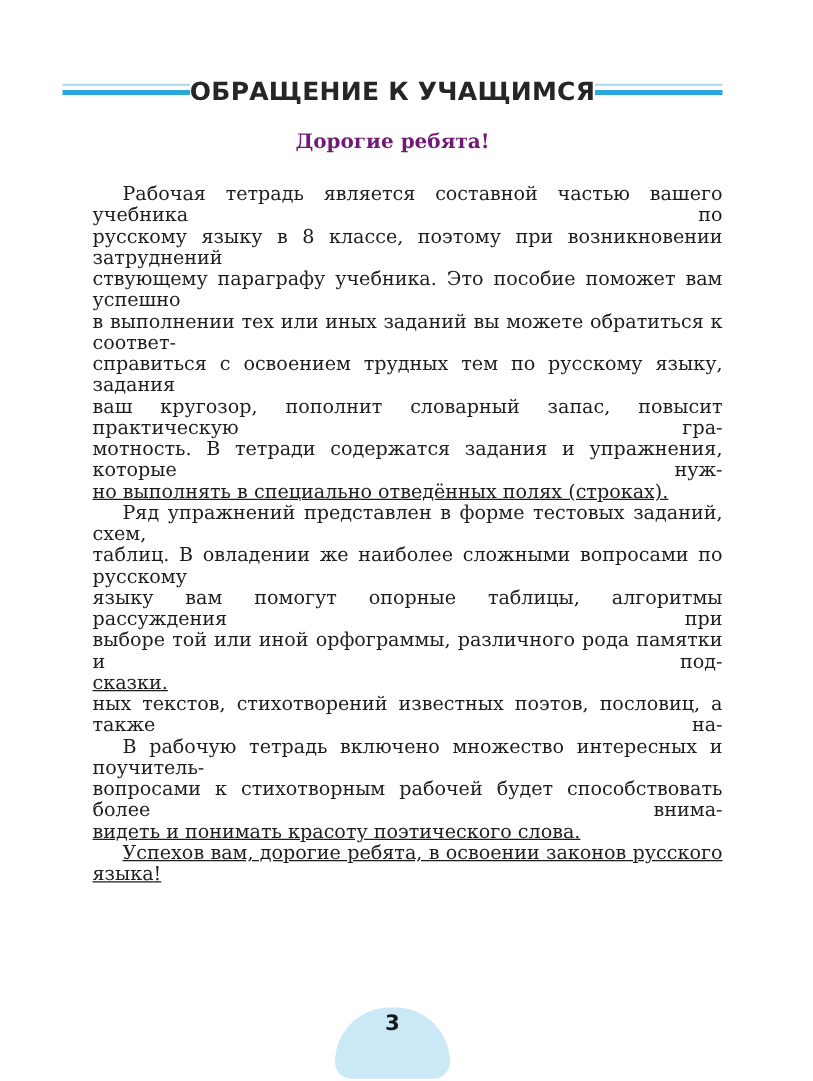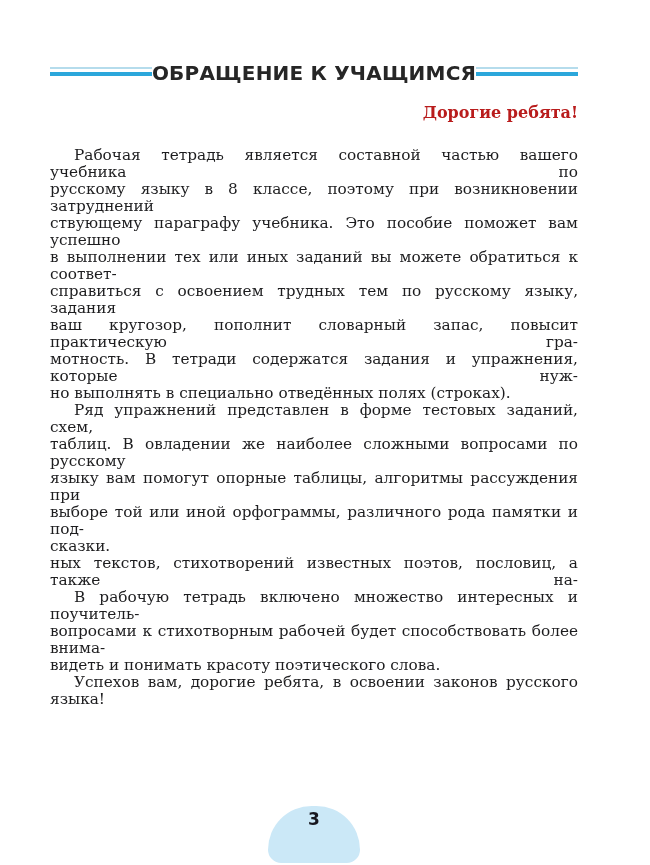--- a/index.html
+++ b/index.html
@@ -39,43 +39,45 @@
     margin: 0;
     font-family: "DejaVu Sans", sans-serif;
     font-weight: bold;
     font-size: 20px;
     letter-spacing: 0.2px;
     color: #262626;
     white-space: nowrap;
   }
   .subheading {
     margin: 17px 0 0 0;
-    text-align: right;
+    text-align: center;
     font-family: "DejaVu Serif", serif;
     font-weight: bold;
     font-size: 16px;
-    color: #b91c1c;
+    color: #701a75;
   }
   .body-text {
     margin-top: 25px;
     font-size: 15.3px;
     line-height: 17px;
   }
   .paragraph {
     margin: 0;
   }
   .text-line {
     text-align: justify;
     text-align-last: justify;
+    margin-left: 24px;
   }
   .text-line.first {
     text-indent: 24px;
   }
   .text-line.last {
     text-align-last: auto;
+    text-decoration: underline;
   }
   .page-number-tab {
     position: absolute;
     left: 268px;
     bottom: 2px;
     width: 92px;
     height: 57px;
     background: var(--tab-color, #cbe8f7);
     border-radius: 46px 46px 14px 14px;
     display: flex;

